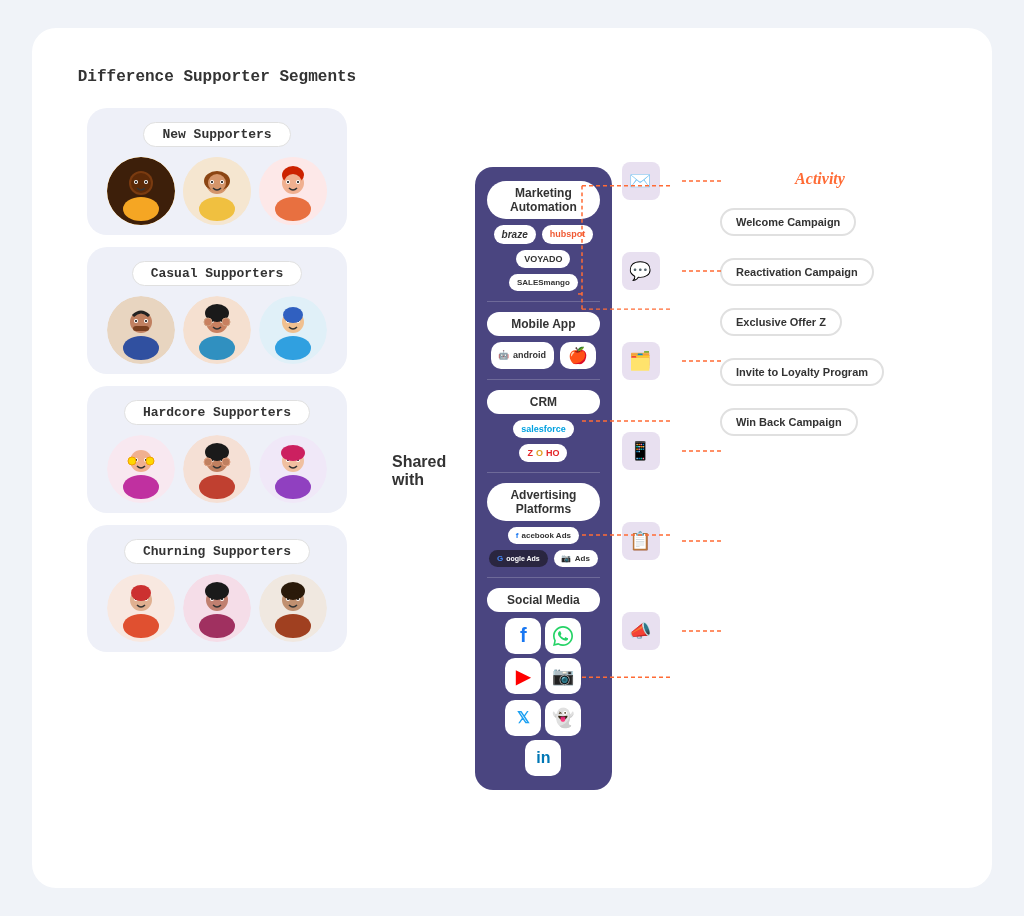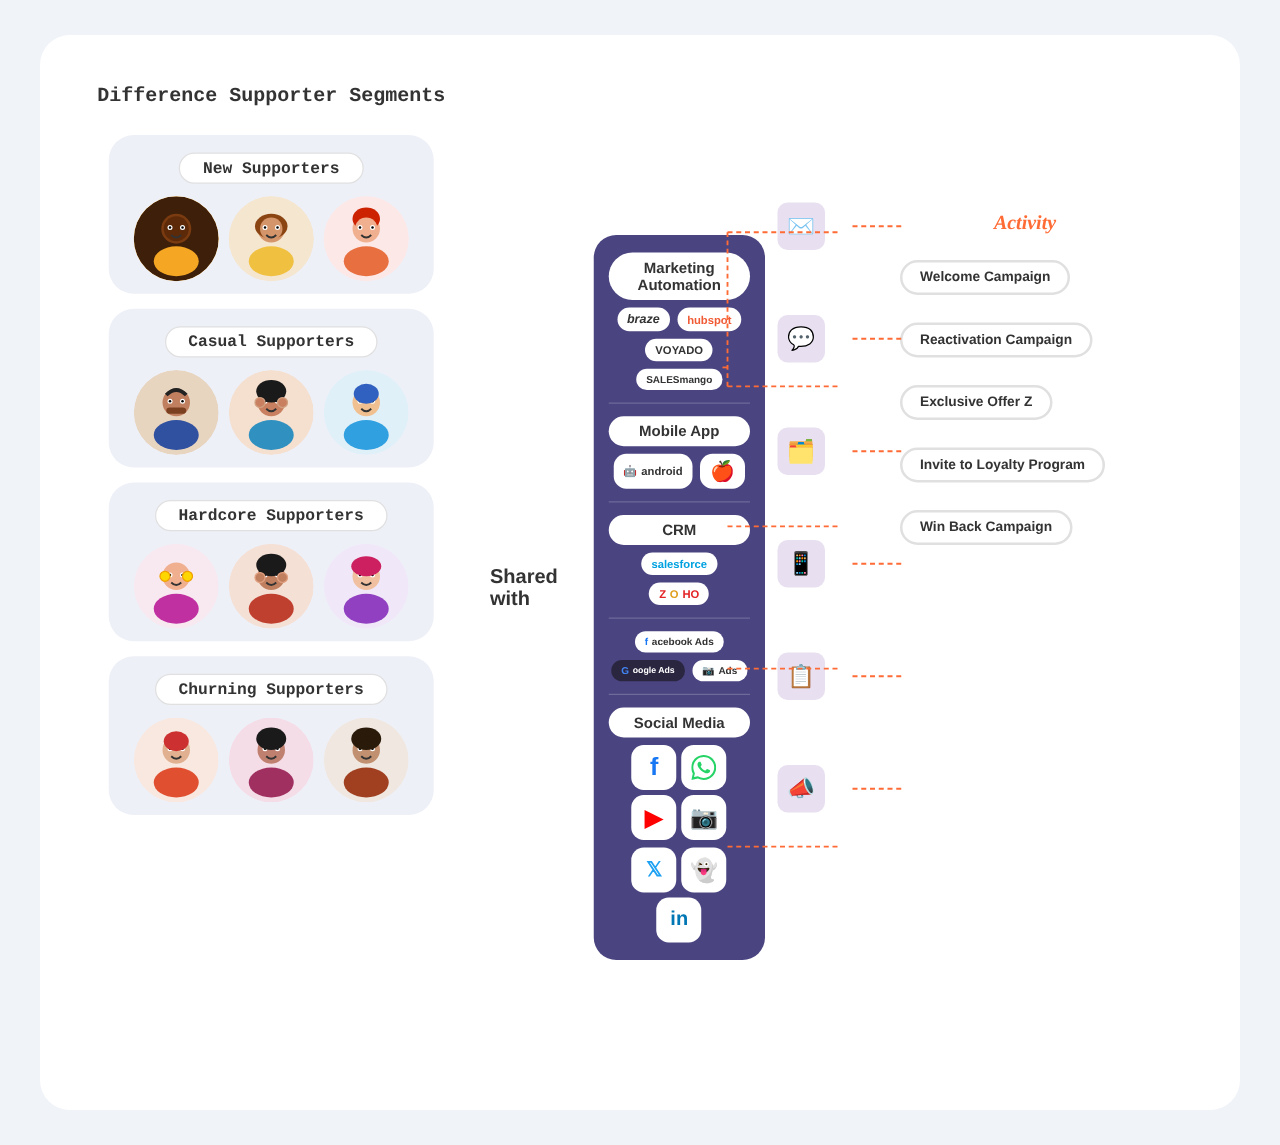--- a/index.html
+++ b/index.html
@@ -420,20 +420,21 @@
         <div class="channel-label">CRM</div>
         <div class="channel-logos">
           <div class="logo-pill" style="color:#00a1e0; font-size:9px;">salesforce</div>
           <div class="logo-pill" style="color:#e42527; font-size:9px;">Z<span style="color:#e0a020;">O</span>HO</div>
         </div>
       </div>
 
       <div class="divider-line"></div>
 
       <div class="channel-section">
+        <div class="channel-label">Advertising Platforms</div>
         <div class="channel-logos">
           <div class="logo-pill" style="font-size:8px;"><span style="font-weight:900; color:#1877f2;">f</span>acebook Ads</div>
           <div class="logo-pill dark" style="font-size:8px;">
             <span style="color:#4285f4;">G</span>
               <span style="font-size:7px;">oogle Ads</span>
           </div>
           <div class="logo-pill" style="font-size:8px;">
             <span style="color:#c13584;">📷</span>Ads
           </div>
         </div>

